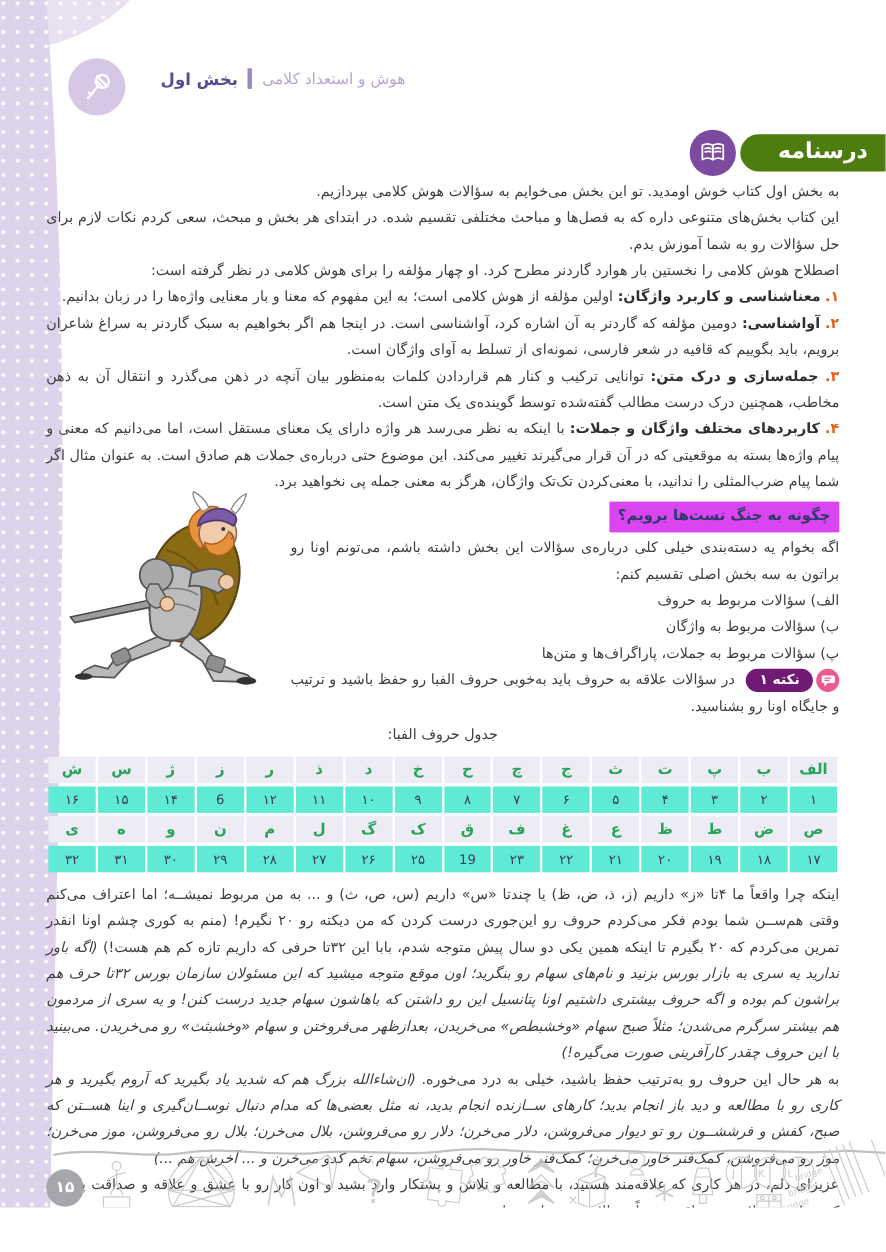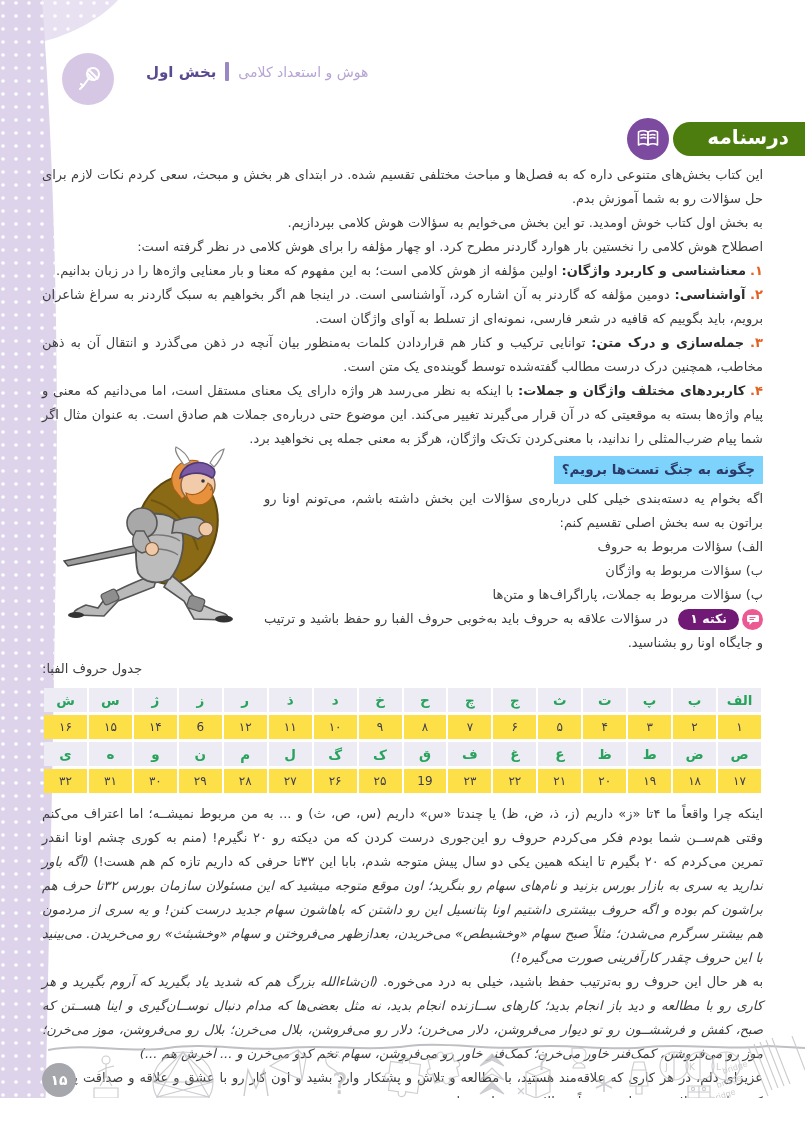--- a/index.html
+++ b/index.html
@@ -19,34 +19,34 @@
   .lesson-badge{position:absolute;top:118px;right:22px;display:flex;flex-direction:row;align-items:center;gap:4px;}
   .lesson-badge .circle{width:42px;height:42px;border-radius:50%;background:#7c4a9e;display:flex;align-items:center;justify-content:center;flex:0 0 auto;}
   .lesson-badge .pill{background:#4d7c0f;color:#fff;font-weight:bold;font-size:20px;border-radius:21px;padding:5px 34px 9px 34px;line-height:1;}
   
   .content{position:absolute;top:163px;left:42px;width:721px;direction:rtl;font-size:13px;line-height:24px;text-align:justify;}
   .content p{margin:0;}
   .par{margin:0 0 1px 0;}
   .num{color:#e4601e;font-weight:bold;}
   .term{font-weight:bold;color:#2f2f2f;}
   .battle-heading{margin:5px 0 3px 0 !important;text-align:right;}
-  .battle-heading span{display:inline-block;background:#7dd3fc;color:#2c3a68;font-weight:bold;font-size:13.5px;padding:1px 8px 3px 8px;}
+  .battle-heading span{display:inline-block;background:#d946ef;color:#2c3a68;font-weight:bold;font-size:13.5px;padding:1px 8px 3px 8px;}
   .group-item{text-align:right;}
   .viking{float:left;width:212px;height:178px;margin:-42px 6px 0 4px;}
   .note-line{clear:none;}
   .note-badge{display:inline-flex;align-items:center;gap:3px;vertical-align:middle;margin-left:6px;}
   .note-badge .ncircle{width:21px;height:21px;border-radius:50%;background:#ec5a93;display:inline-flex;align-items:center;justify-content:center;}
   .note-badge .npill{background:#701a75;color:#fff;font-weight:bold;font-size:12.5px;border-radius:12px;padding:1px 12px 3px 12px;line-height:17px;}
   .it{font-style:italic;}
   
-  .alpha-caption{margin:2px 0 4px 0 !important;text-align:left;}
+  .alpha-caption{margin:2px 0 4px 0 !important;text-align:center;}
   table.alpha{width:100%;border-collapse:separate;border-spacing:2px 3px;direction:rtl;table-layout:fixed;margin:0 0 6px 0;}
   table.alpha td{text-align:center;height:20px;padding:0;}
   table.alpha td.letter{background:#edebf4;color:#27a35c;font-weight:bold;font-size:13.5px;}
-  table.alpha td.number{background:#fde047;color:#3c3c52;font-size:12px;}
+  table.alpha td.number{background:#5eead4;color:#3c3c52;font-size:12px;}
   
   .footer-doodles{position:absolute;left:48px;bottom:0;width:757px;height:62px;pointer-events:none;}
   .page-number{position:absolute;left:42px;top:1063px;width:34px;height:34px;border-radius:50%;background:#a6a6ad;color:#fff;font-weight:bold;font-size:14px;display:flex;align-items:center;justify-content:center;}
 </style>
 </head>
 <body>
 
 <div class="page">
 
   <div class="left-band">
@@ -92,22 +92,22 @@
           <path d="M6,12 C8,11.4 10,11.5 11,12"></path>
           <path d="M15,9 C17,8.4 19,8.5 20,9"></path>
           <path d="M15,12 C17,11.4 19,11.5 20,12"></path>
         </g>
       </svg>
     </span>
   </div>
 
   <div class="content">
 
+    <p class="par">به بخش اول کتاب خوش اومدید. تو این بخش می‌خوایم به سؤالات هوش کلامی بپردازیم.</p>
     <p class="par">این کتاب بخش‌های متنوعی داره که به فصل‌ها و مباحث مختلفی تقسیم شده. در ابتدای هر بخش و مبحث، سعی کردم نکات لازم برای حل سؤالات رو به شما آموزش بدم.</p>
-    <p class="par">به بخش اول کتاب خوش اومدید. تو این بخش می‌خوایم به سؤالات هوش کلامی بپردازیم.</p>
     <p class="par">اصطلاح هوش کلامی را نخستین بار هوارد گاردنر مطرح کرد. او چهار مؤلفه را برای هوش کلامی در نظر گرفته است:</p>
 
     <p class="par"><span class="num">۱.</span> <span class="term">معناشناسی و کاربرد واژگان:</span> <span>اولین مؤلفه از هوش کلامی است؛ به این مفهوم که معنا و بار معنایی واژه‌ها را در زبان بدانیم.</span></p>
     <p class="par"><span class="num">۲.</span> <span class="term">آواشناسی:</span> <span>دومین مؤلفه که گاردنر به آن اشاره کرد، آواشناسی است. در اینجا هم اگر بخواهیم به سبک گاردنر به سراغ شاعران برویم، باید بگوییم که قافیه در شعر فارسی، نمونه‌ای از تسلط به آوای واژگان است.</span></p>
     <p class="par"><span class="num">۳.</span> <span class="term">جمله‌سازی و درک متن:</span> <span>توانایی ترکیب و کنار هم قراردادن کلمات به‌منظور بیان آنچه در ذهن می‌گذرد و انتقال آن به ذهن مخاطب، همچنین درک درست مطالب گفته‌شده توسط گوینده‌ی یک متن است.</span></p>
     <p class="par"><span class="num">۴.</span> <span class="term">کاربردهای مختلف واژگان و جملات:</span> <span>با اینکه به نظر می‌رسد هر واژه دارای یک معنای مستقل است، اما می‌دانیم که معنی و پیام واژه‌ها بسته به موقعیتی که در آن قرار می‌گیرند تغییر می‌کند. این موضوع حتی درباره‌ی جملات هم صادق است. به عنوان مثال اگر شما پیام ضرب‌المثلی را ندانید، با معنی‌کردن تک‌تک واژگان، هرگز به معنی جمله پی نخواهید برد.</span></p>
 
     <p class="par battle-heading"><span>چگونه به جنگ تست‌ها برویم؟</span></p>
 
     <div class="viking">

